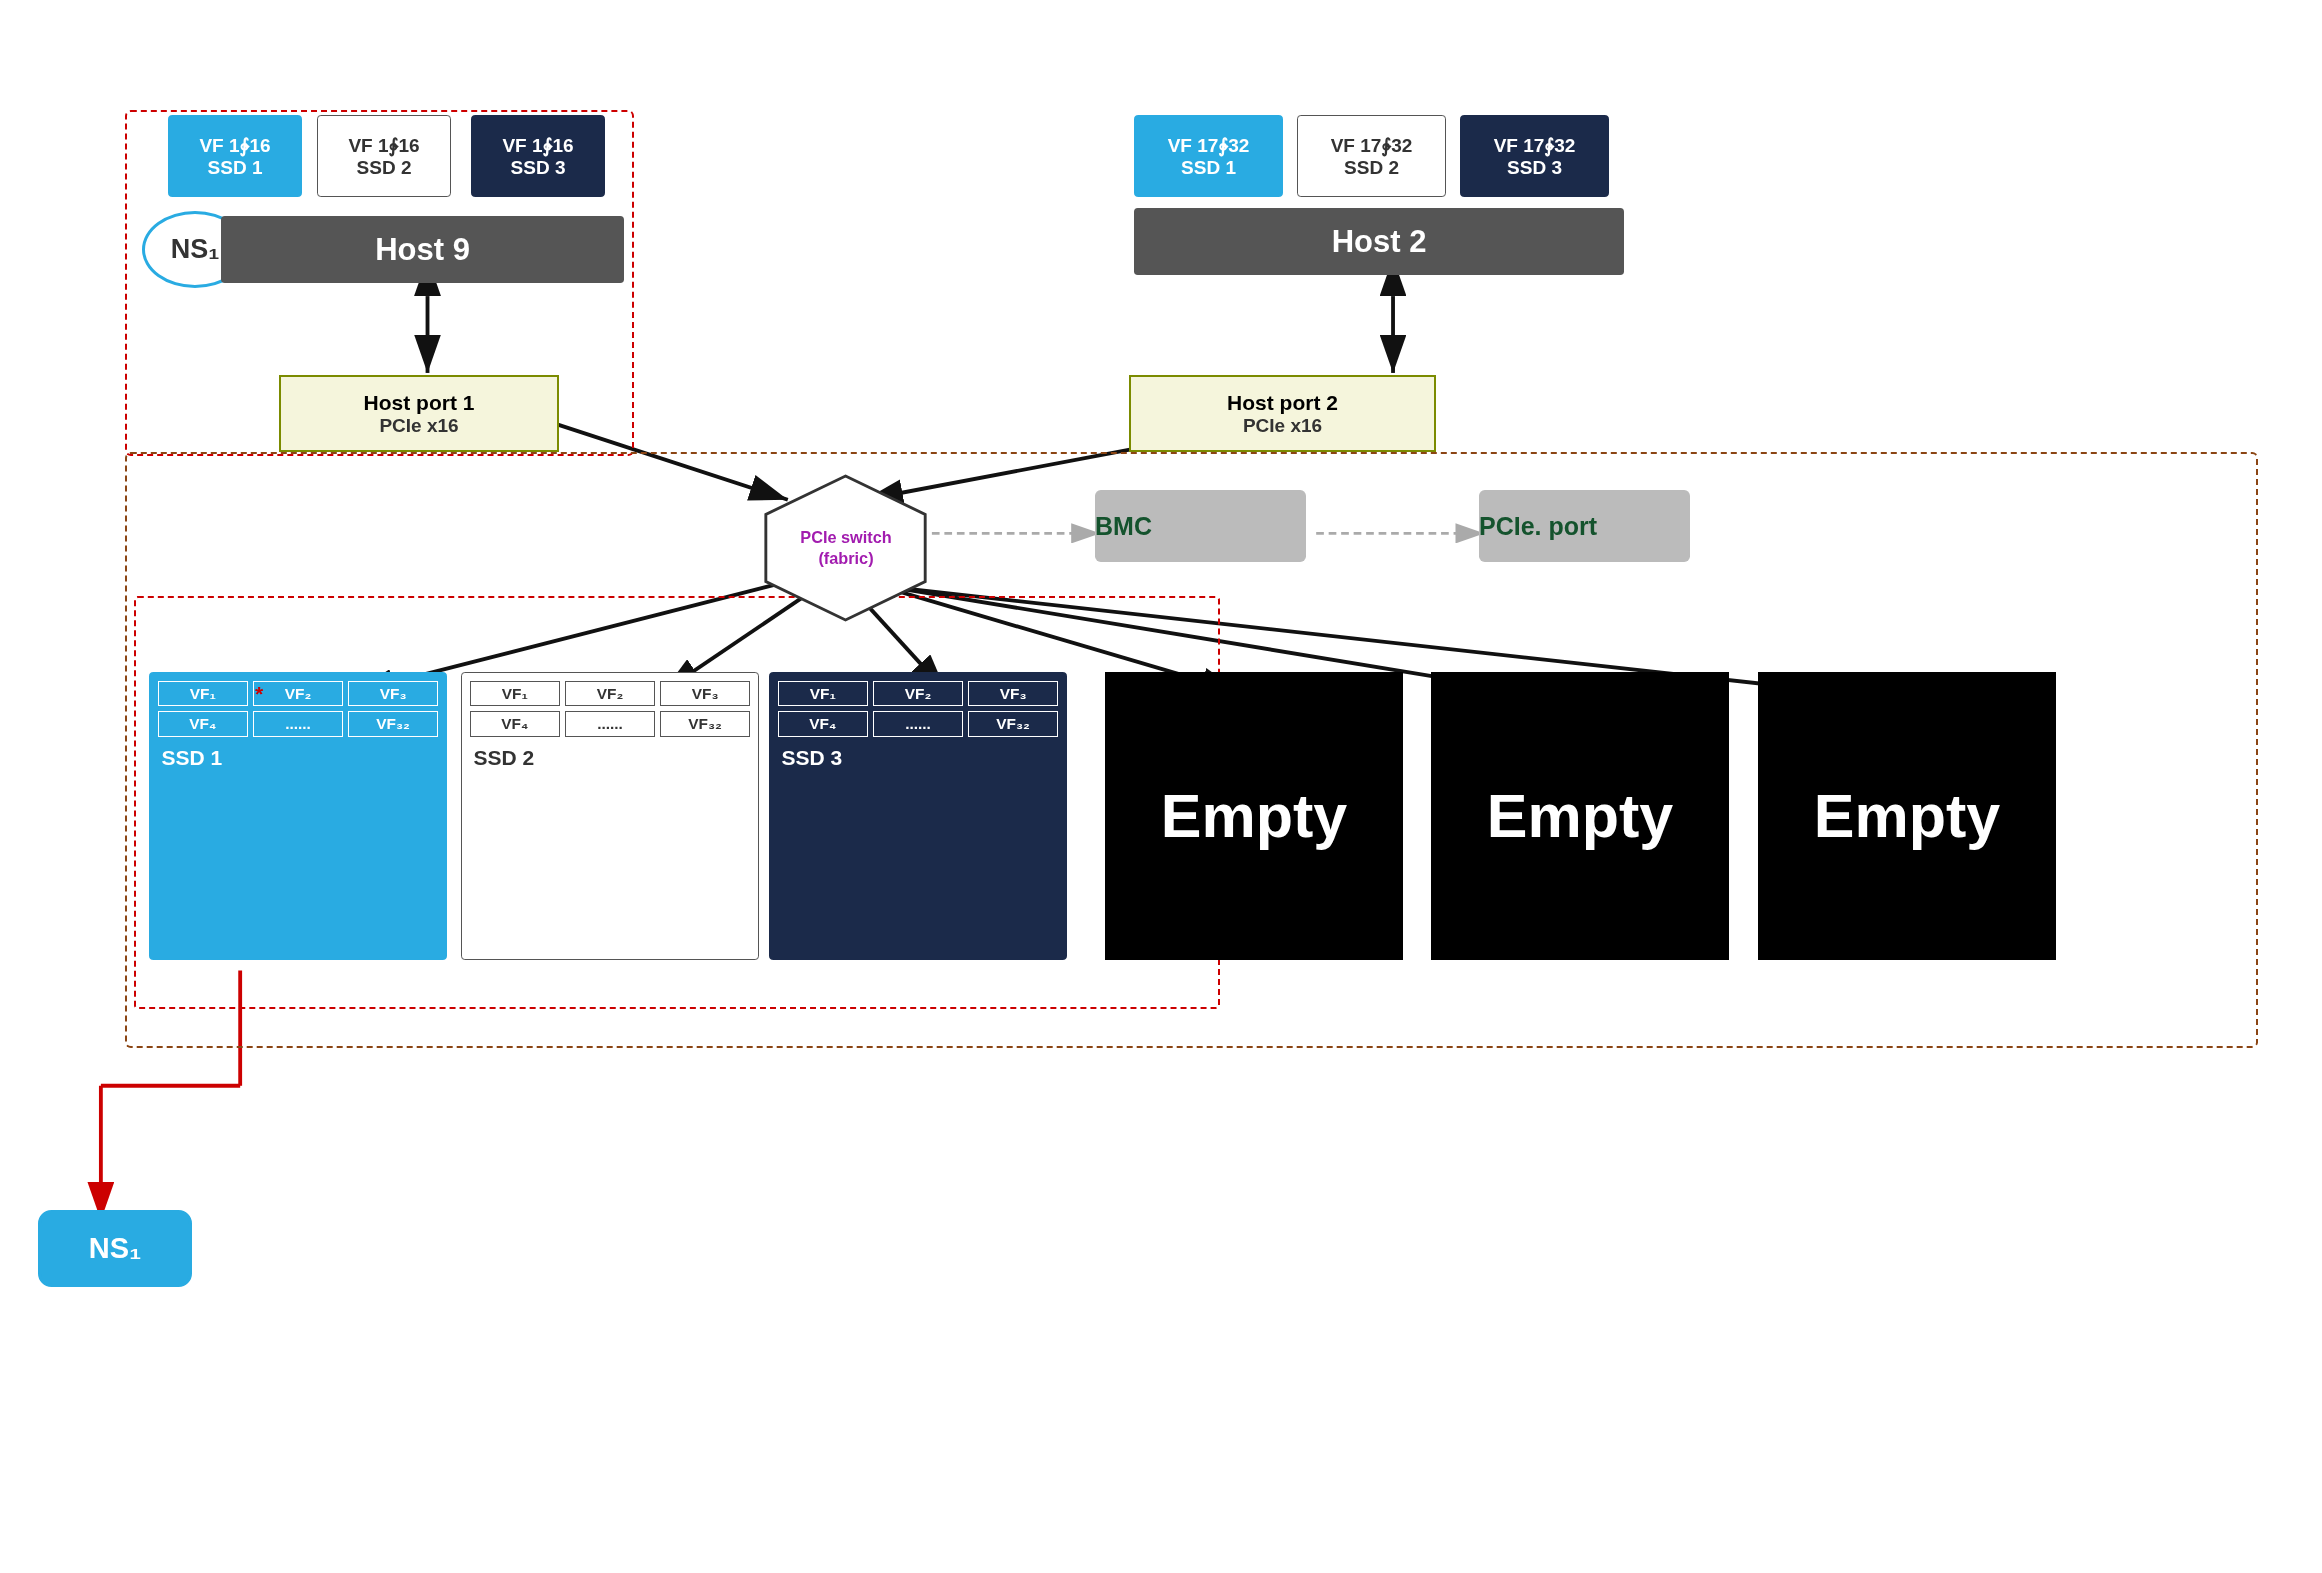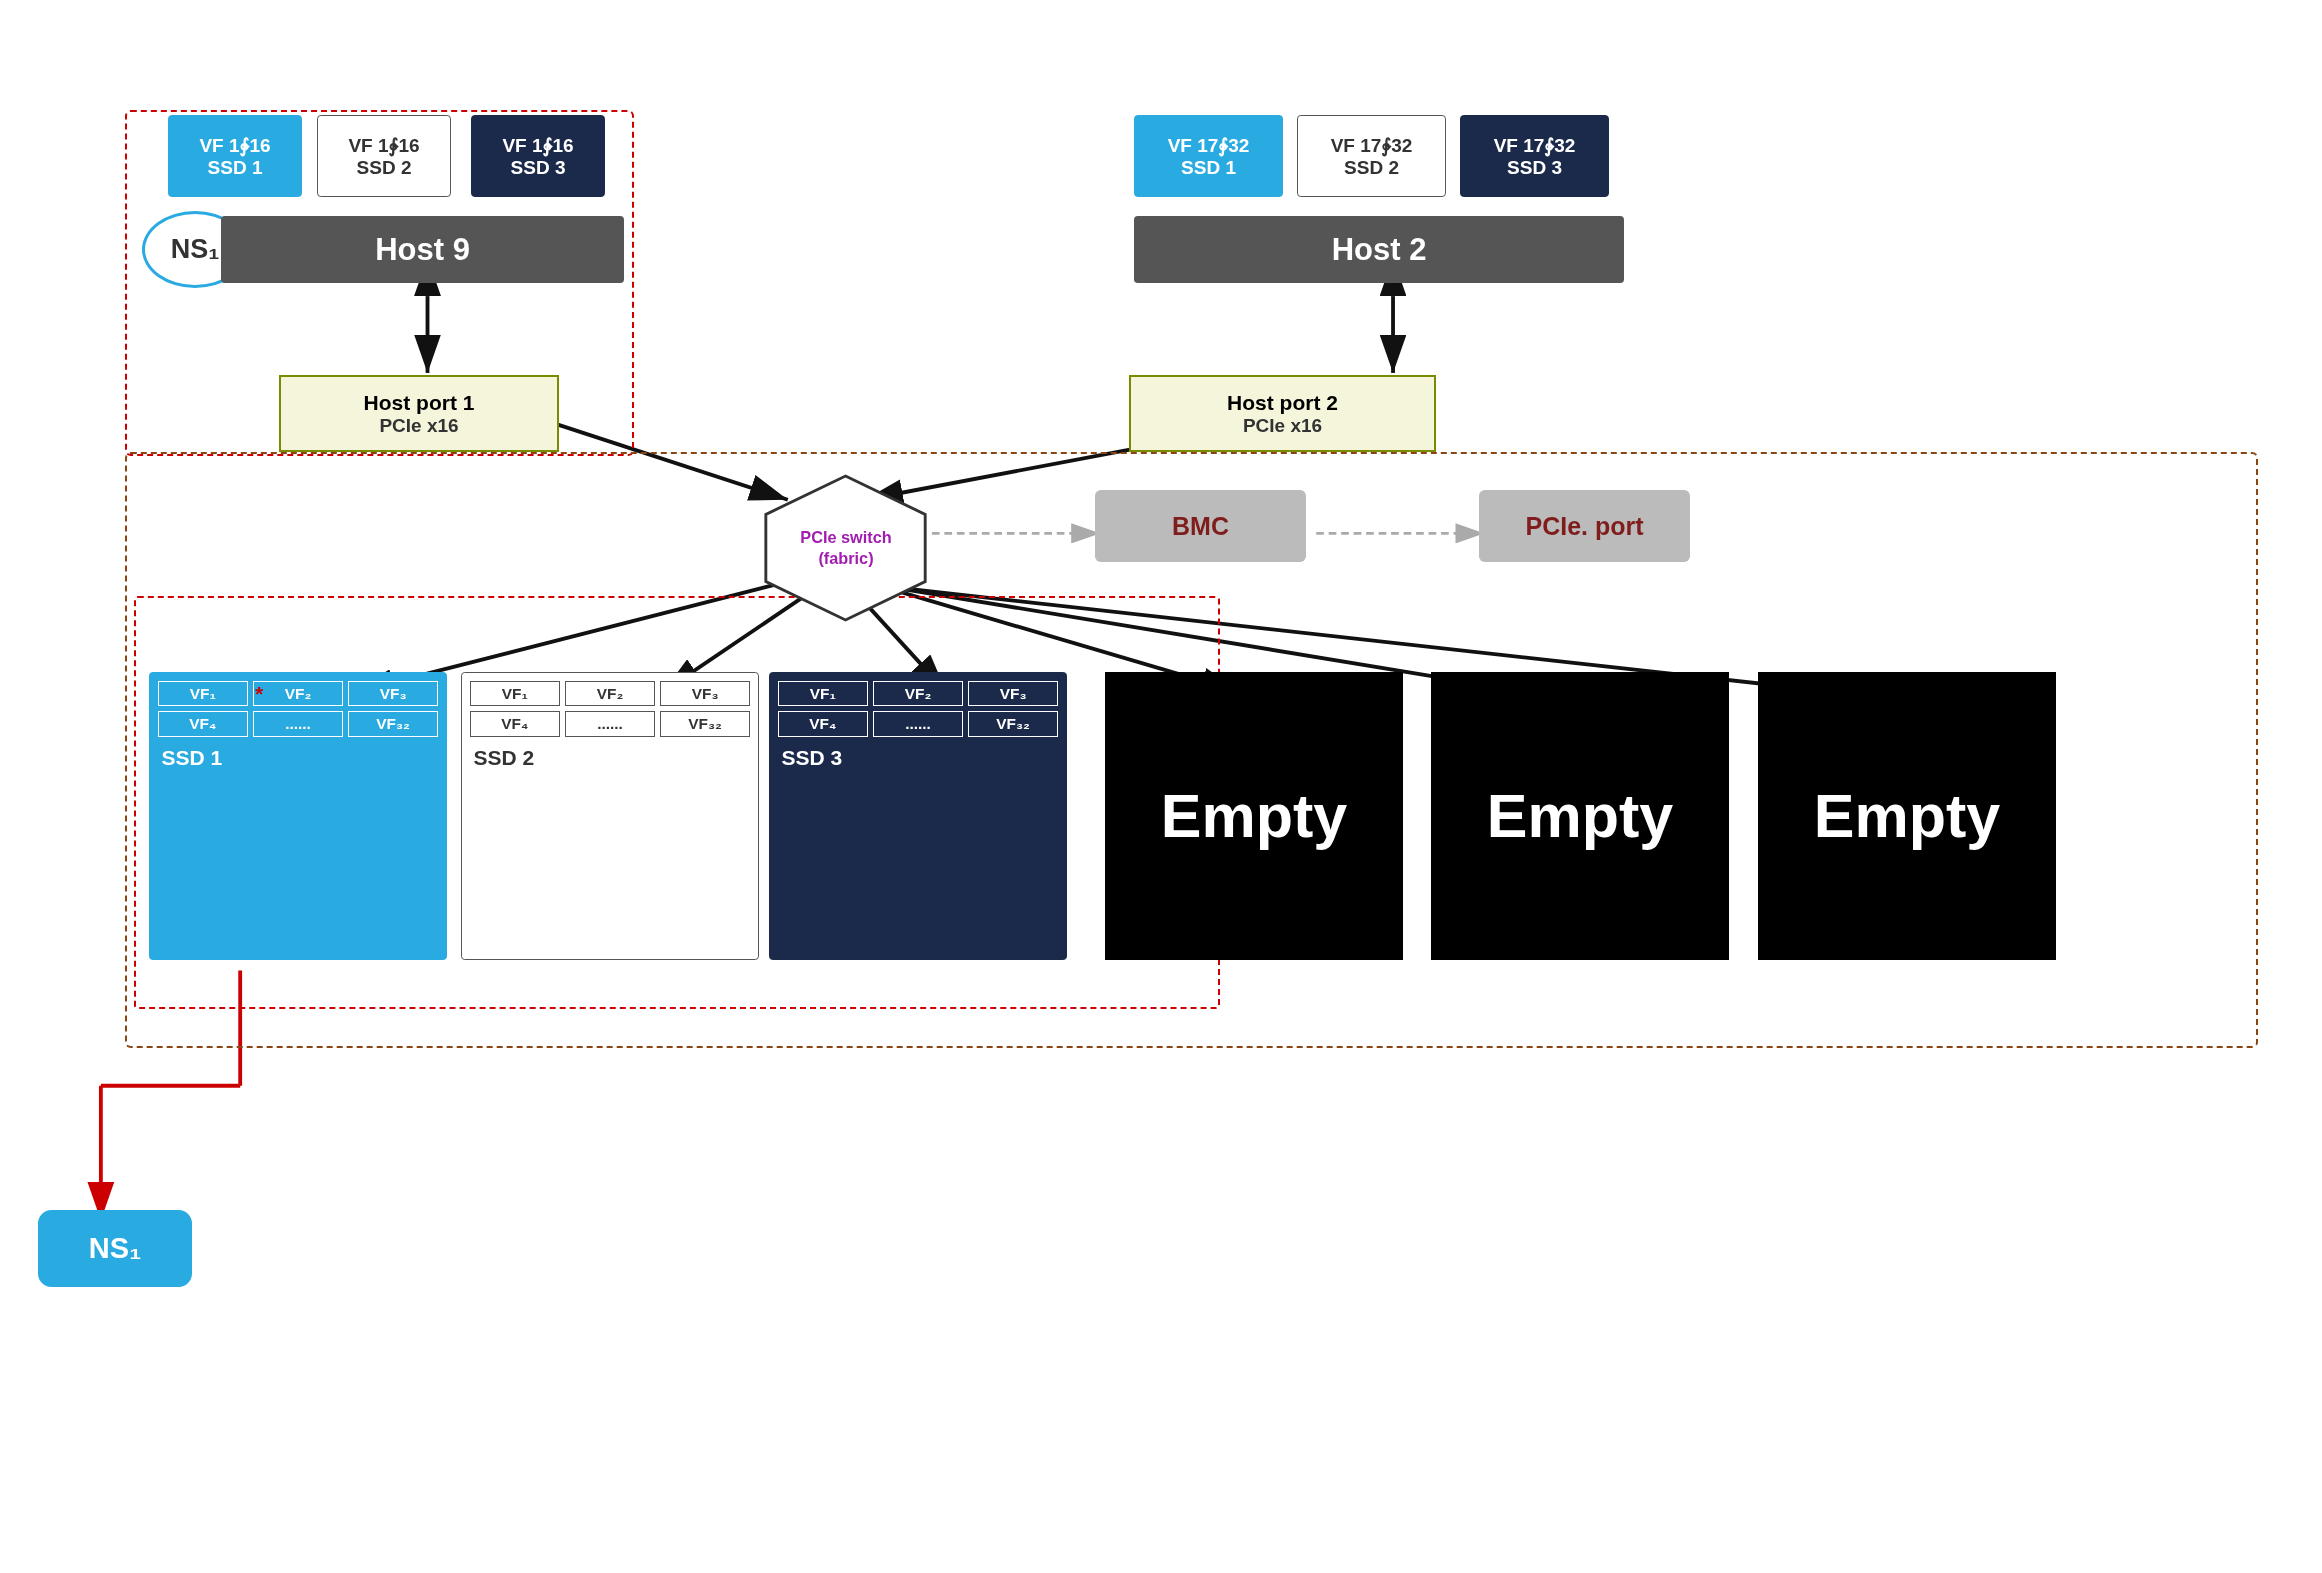--- a/index.html
+++ b/index.html
@@ -66,24 +66,23 @@
       justify-content: center;
       font-size: 61px;
       font-weight: bold;
     }
     
     .bmc-box {
       background: #bbb;
       border-radius: 5.8px;
       display: flex;
       align-items: center;
-      justify-content: center;
       font-size: 25px;
       font-weight: bold;
-      color: #7f1d1d;
+      color: #14532d;
     }
     
     .dashed-red {
       border: 2.9px dashed #cc0000;
       position: absolute;
     }
     .dashed-brown {
       border: 2.9px dashed #8B4513;
       position: absolute;
     }
@@ -182,21 +181,21 @@
 <div style="position:absolute; left:1297px; top:115px; width:149px; height:82px; background:white; border:1.9px solid #555; display:flex; flex-direction:column; align-items:center; justify-content:center; border-radius:3.8px;">
   <span style="color:#333; font-size:19px; font-weight:bold;">VF 17∲32</span>
   <span style="color:#333; font-size:19px; font-weight:bold;">SSD 2</span>
 </div>
 
 <div style="position:absolute; left:1460px; top:115px; width:149px; height:82px; background:#1B2A4A; border:1.9px solid #1B2A4A; display:flex; flex-direction:column; align-items:center; justify-content:center; border-radius:3.8px;">
   <span style="color:white; font-size:19px; font-weight:bold;">VF 17∲32</span>
   <span style="color:white; font-size:19px; font-weight:bold;">SSD 3</span>
 </div>
 
-<div style="position:absolute; left:1134px; top:216px; width:490px; height:67px;" class="host-bar">
+<div style="position:absolute; left:1134px; top:208px; width:490px; height:67px;" class="host-bar">
   <span>Host 2</span>
 </div>
 
 <div style="position:absolute; left:279px; top:375px; width:280px; height:77px;" class="port-box">
   <span style="font-size:21px; font-weight:bold;">Host port 1</span>
   <span style="font-size:19px; font-weight:bold; color:#333;">PCIe x16</span>
 </div>
 
 <div style="position:absolute; left:1129px; top:375px; width:307px; height:77px;" class="port-box">
   <span style="font-size:21px; font-weight:bold;">Host port 2</span>

